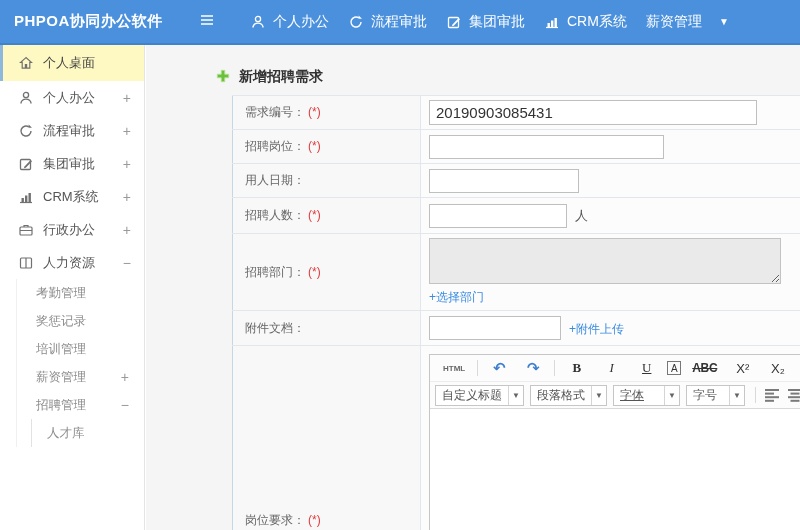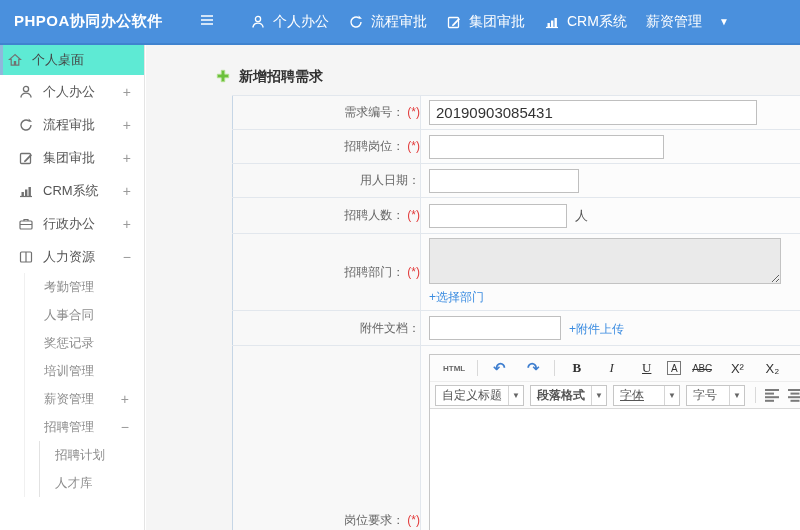--- a/index.html
+++ b/index.html
@@ -14,36 +14,36 @@
   .hamburger-btn { margin-left:14px; display:flex; align-items:center; cursor:pointer; }
   .top-nav { display:flex; align-items:center; margin-left:34px; gap:19px; font-size:14px; }
   .nav-item { display:flex; align-items:center; gap:7px; cursor:pointer; white-space:nowrap; }
   .nav-item .icon16 { display:flex; }
   .caret { font-size:10px; margin-left:10px; }
 
   
   .sidebar { position:absolute; top:45px; left:0; bottom:0; width:145px;
     background:#fff; border-right:1px solid #e4e4e4; color:#555; }
   .side-item { height:33px; display:flex; align-items:center; padding:0 13px 0 18px; font-size:13px; cursor:pointer; }
-  .side-item.active { height:30px; background:#5eead4; border-left:3px solid #8fb7dc; padding-left:4px; color:#444; }
+  .side-item.active { height:36px; background:#fef9c3; border-left:3px solid #8fb7dc; padding-left:15px; color:#444; }
   .side-icon { width:16px; height:16px; margin-right:9px; color:#717171; flex:none; display:flex; }
   .side-toggle { margin-left:auto; color:#9a9a9a; font-size:14px; }
-  .sub-group { margin-left:24px; border-left:1px solid #f0f0f0; }
+  .sub-group { margin-left:16px; border-left:1px solid #f0f0f0; }
   .sub-item { height:28px; display:flex; align-items:center; padding-left:19px; font-size:12.5px; color:#8c8c8c; cursor:pointer; }
   .sub-item .side-toggle { margin-right:15px; }
   .subsub-group { margin-left:14px; border-left:1px solid #e2e2e2; }
   .subsub-group .sub-item { padding-left:15px; }
 
   
   .content { position:absolute; top:45px; left:146px; right:0; bottom:0; background:#f5f5f5; overflow:hidden; }
   .page-title { height:50px; display:flex; align-items:center; gap:9px; padding:14px 0 0 70px; font-size:14px; font-weight:bold; color:#333; }
 
   .form-table { margin-left:86px; border-collapse:collapse; table-layout:fixed; width:1100px; }
   .form-table td { border:1px solid #e2e7ed; }
-  .form-table td:first-child { border-left-color:#c6d6e6;text-align:right; }
+  .form-table td:first-child { border-left-color:#c6d6e6; }
   .cell-label { width:188px; background:#f8f8f8; color:#666; font-size:12px; padding-left:12px; vertical-align:middle; }
   .cell-value { background:#fcfcfc; color:#555; font-size:12px; padding:4px 8px; vertical-align:middle; }
   .required { color:#e23b3b; margin-left:3px; font-size:12px; }
   .txt { height:24px; border:1px solid #bfbfbf; background:#fff; padding:1px 6px; font-size:13px; color:#333; font-family:inherit; outline:none; }
   #f-number { width:328px; height:25px; font-size:15px; }
   #f-post { width:235px; }
   #f-date { width:150px; }
   #f-count { width:138px; }
   .unit { margin-left:8px; color:#555; font-size:13px; }
   .dept-textarea { width:352px; height:46px; background:#eaeaea; border:1px solid #c3c3c3; resize:both; display:block; }
@@ -60,29 +60,29 @@
   .tb-row2 { border-bottom:1px solid #d9d9d9; }
   .editor-body { height:200px; background:#fff; }
   .tb-btn { display:inline-flex; align-items:center; justify-content:center; height:20px; min-width:19px; margin:0 8px; color:#333; font-size:13px; cursor:pointer; flex:none; }
   .sep { flex:none; width:1px; height:16px; background:#d9d9d9; margin:0 4px; }
   .html-btn { font-size:8px; font-weight:bold; color:#666; min-width:22px; }
   .undo-btn,.redo-btn { color:#3e7ecf; font-size:15px; font-weight:bold; min-width:18px; }
   .b-btn { font-weight:bold; font-family:"Liberation Serif",serif; }
   .i-btn { font-style:italic; font-family:"Liberation Serif",serif; }
   .u-btn { text-decoration:underline; font-family:"Liberation Serif",serif; }
   .abox-btn { border:1px solid #777; font-size:10px; height:14px; min-width:14px; padding:0 1px; margin:0 3px; }
-  .abc-btn { font-size:10px; font-weight:normal; text-decoration:line-through; letter-spacing:-.3px; }
+  .abc-btn { font-size:12px; font-weight:bold; text-decoration:line-through; letter-spacing:-.3px; }
   .quote-btn { font-family:"Liberation Serif",serif; font-weight:bold; font-style:italic; font-size:12px; color:#ef4444; }
   .fontcolor-btn { font-size:13px; font-weight:bold; }
   .caret-mini { font-size:8px; color:#777; margin:0 2px; flex:none; }
   .dd { display:inline-flex; align-items:center; height:21px; border:1px solid #c6c6c6; background:#fff; margin-right:6px; font-size:12px; color:#555; flex:none; cursor:pointer; }
   .dd-label { padding:0 6px; white-space:nowrap; }
   .dd-caret { width:15px; height:100%; border-left:1px solid #d5d5d5; display:flex; align-items:center; justify-content:center; color:#666; font-size:8px; }
   .dd-head .dd-label { min-width:62px; }
-  .dd-para .dd-label { min-width:52px;font-weight:bold; }
+  .dd-para .dd-label { min-width:52px; }
   .dd-font .dd-label { min-width:50px;text-decoration:underline; }
   .dd-size .dd-label { min-width:42px; }
   .align-btn { margin:0 2px; }
 </style>
 </head>
 <body>
 
 <div class="screen">
 
   <header class="topbar">
@@ -211,40 +211,34 @@
       </span>
       <span>人力资源</span>
       <span class="side-toggle">−</span>
     </div>
 
     <div class="sub-group">
       <div class="sub-item">
         <span>考勤管理</span>
       </div>
       <div class="sub-item">
-        <span>人事合同</span>
-      </div>
-      <div class="sub-item">
         <span>奖惩记录</span>
       </div>
       <div class="sub-item">
         <span>培训管理</span>
       </div>
       <div class="sub-item">
         <span>薪资管理</span>
         <span class="side-toggle">+</span>
       </div>
       <div class="sub-item">
         <span>招聘管理</span>
         <span class="side-toggle">−</span>
       </div>
       <div class="subsub-group">
-        <div class="sub-item">
-          <span>招聘计划</span>
-        </div>
         <div class="sub-item">
           <span>人才库</span>
         </div>
       </div>
     </div>
   </aside>
 
   <main class="content">
     <div class="page-title">
       <span>

